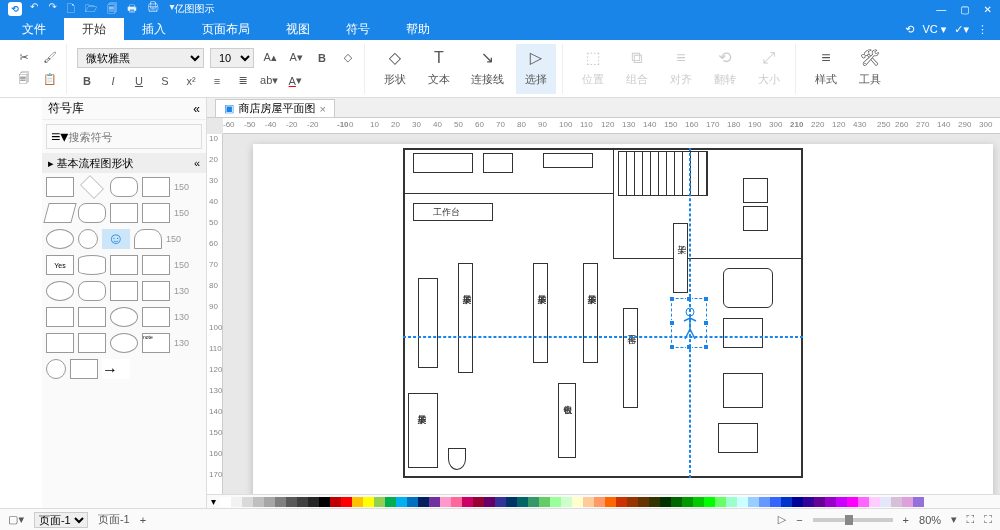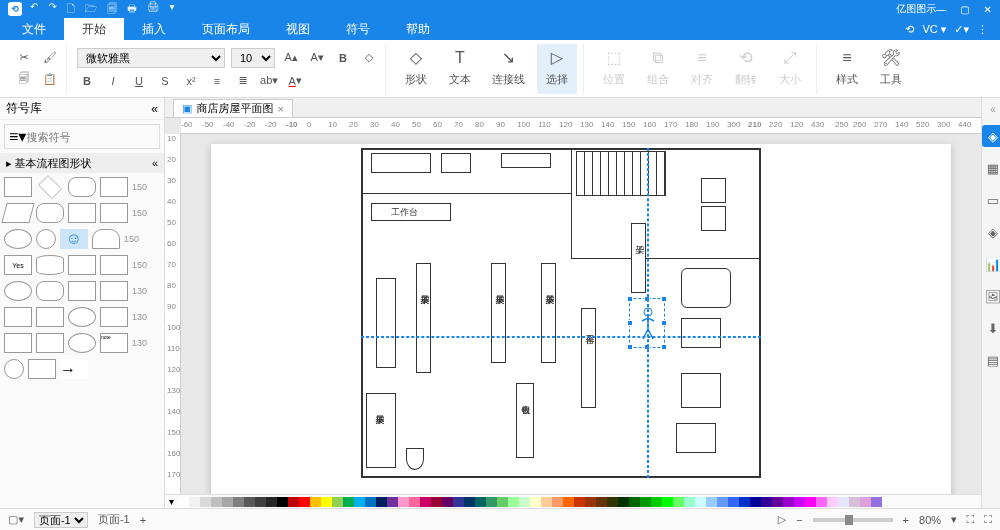--- a/index.html
+++ b/index.html
@@ -1,36 +1,36 @@
 <!DOCTYPE html>
 <html><head>
 <meta charset="utf-8">
 <style>
 * { margin: 0; padding: 0; box-sizing: border-box; font-family: "Microsoft YaHei", sans-serif; }
 body { width: 1000px; height: 530px; overflow: hidden; background: #fff; display: flex; flex-direction: column; }
 .titlebar { background: #1a85e8; height: 18px; display: flex; align-items: center; padding: 0 8px; color: #fff; font-size: 10px; }
 .titlebar .logo { width: 14px; height: 14px; background: #fff; border-radius: 3px; margin-right: 8px; display: flex; align-items: center; justify-content: center; color: #1a85e8; font-weight: bold; font-size: 9px; }
 .titlebar .qat { display: flex; gap: 10px; }
 .titlebar .qat span { opacity: 0.9; cursor: pointer; }
-.titlebar .title { flex: 1; text-align: right; }
+.titlebar .title { flex: 1; text-align: left; }
 .titlebar .winctrl { display: flex; gap: 14px; }
 .menubar { background: #1a85e8; height: 22px; display: flex; align-items: center; padding: 0 4px; }
 .menubar .tab { color: #fff; padding: 0 18px; height: 22px; display: flex; align-items: center; font-size: 12px; cursor: pointer; }
 .menubar .tab.active { background: #fff; color: #333; }
 .menubar .spacer { flex: 1; }
 .menubar .right { display: flex; gap: 8px; color: #fff; font-size: 11px; align-items: center; padding-right: 8px; }
 .ribbon { background: #fff; height: 58px; border-bottom: 1px solid #ddd; display: flex; align-items: center; padding: 4px 8px; gap: 4px; font-size: 11px; color: #555; }
 .ribbon .group { display: flex; flex-direction: column; gap: 4px; padding: 0 6px; border-right: 1px solid #eee; height: 50px; justify-content: center; }
 .ribbon .row { display: flex; gap: 6px; align-items: center; }
 .ribbon .icon-btn { width: 20px; height: 18px; display: flex; align-items: center; justify-content: center; cursor: pointer; color: #555; }
 .ribbon select, .ribbon .combo { border: 1px solid #ccc; font-size: 11px; height: 20px; padding: 0 4px; }
 .ribbon .bigbtn { display: flex; flex-direction: column; align-items: center; gap: 2px; padding: 2px 8px; cursor: pointer; }
 .ribbon .bigbtn .ico { width: 24px; height: 24px; display: flex; align-items: center; justify-content: center; font-size: 16px; }
 .ribbon .disabled { color: #ccc; }
-.workarea { flex: 1; display: flex; overflow: hidden; }
+.workarea { flex: 1; display: flex; overflow: hidden; padding-left: 42px; }
 .leftpanel { width: 165px; background: #fafafa; border-right: 1px solid #ddd; display: flex; flex-direction: column; }
 .leftpanel .header { height: 22px; display: flex; align-items: center; justify-content: space-between; padding: 0 6px; font-size: 12px; border-bottom: 1px solid #eee; }
 .leftpanel .search { display: flex; align-items: center; border: 1px solid #ddd; margin: 4px; padding: 2px 4px; }
 .leftpanel .search input { border: none; flex: 1; font-size: 11px; outline: none; background: transparent; }
 .leftpanel .section { height: 20px; background: #eee; display: flex; align-items: center; padding: 0 6px; font-size: 11px; justify-content: space-between; }
 .leftpanel .shapes { flex: 1; overflow: hidden; padding: 4px; }
 .leftpanel .shape-row { display: flex; gap: 4px; margin-bottom: 6px; align-items: center; }
 .leftpanel .shape { width: 28px; height: 20px; border: 1px solid #999; background: #fff; cursor: move; }
 .leftpanel .shape.ellipse { border-radius: 50%; }
 .leftpanel .shape.rounded { border-radius: 8px; }
@@ -111,21 +111,21 @@
       <span class="icon-btn">✂</span>
       <span class="icon-btn">🖌</span>
     </div>
     <div class="row">
       <span class="icon-btn">🗐</span>
       <span class="icon-btn">📋</span>
     </div>
   </div>
   <div class="group">
     <div class="row">
-      <select class="combo" style="width:148px"><option>微软雅黑</option></select>
+      <select class="combo" style="width:127px"><option>微软雅黑</option></select>
       <select class="combo" style="width:44px"><option>10</option></select>
       <span class="icon-btn">A▴</span>
       <span class="icon-btn">A▾</span>
       <span class="icon-btn">
           <b>B</b>
         </span>
       <span class="icon-btn">◇</span>
     </div>
     <div class="row">
       <span class="icon-btn">
@@ -278,21 +278,21 @@
         <span>商店房屋平面图</span>
         <span class="close">×</span>
       </div>
     </div>
     <div class="rulers" id="hruler">
         <span style="left: 0px;">-60</span>
         <span style="left: 21px;">-50</span>
         <span style="left: 42px;">-40</span>
         <span style="left: 63px;">-20</span>
         <span style="left: 84px;">-20</span>
-        <span style="left: 105px; font-weight: bold;">-10</span>
+        <span style="left: 114px; font-weight: bold;">-10</span>
         <span style="left: 126px;">0</span>
         <span style="left: 147px;">10</span>
         <span style="left: 168px;">20</span>
         <span style="left: 189px;">30</span>
         <span style="left: 210px;">40</span>
         <span style="left: 231px;">50</span>
         <span style="left: 252px;">60</span>
         <span style="left: 273px;">70</span>
         <span style="left: 294px;">80</span>
         <span style="left: 315px;">90</span>
@@ -308,21 +308,21 @@
         <span style="left: 525px;">190</span>
         <span style="left: 546px;">300</span>
         <span style="left: 567px; font-weight: bold;">210</span>
         <span style="left: 588px;">220</span>
         <span style="left: 609px;">120</span>
         <span style="left: 630px;">430</span>
         <span style="left: 654px;">250</span>
         <span style="left: 672px;">260</span>
         <span style="left: 693px;">270</span>
         <span style="left: 714px;">140</span>
-        <span style="left: 735px;">520</span>
+        <span style="left: 735px;">290</span>
         <span style="left: 756px;">300</span>
         <span style="left: 777px;">440</span>
       </div>
     <div class="canvas-area">
       <div class="vruler" id="vruler">
           <span style="top: 0px;">10</span>
           <span style="top: 21px;">20</span>
           <span style="top: 42px;">30</span>
           <span style="top: 63px;">40</span>
           <span style="top: 84px;">50</span>

